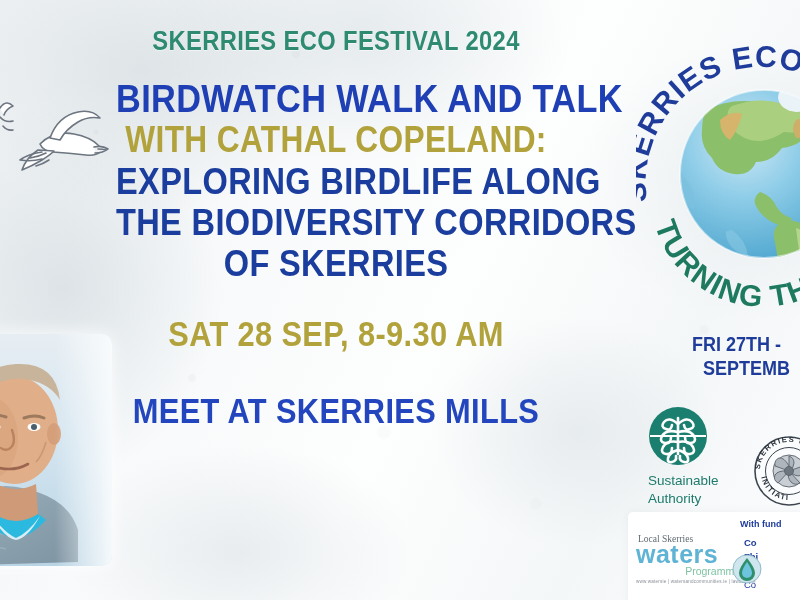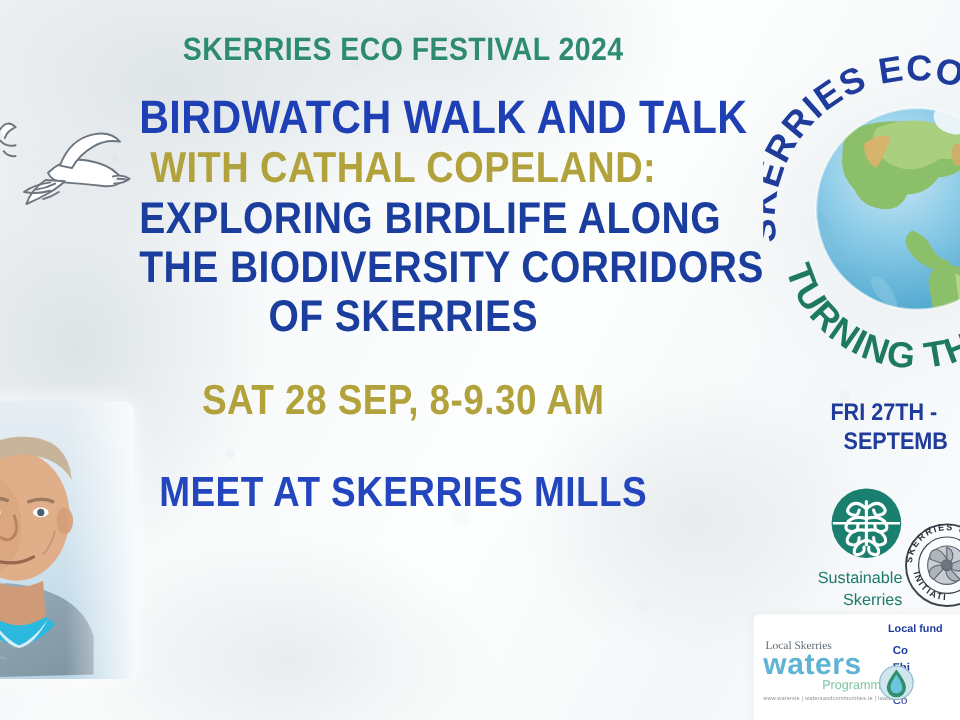--- a/index.html
+++ b/index.html
@@ -156,21 +156,21 @@
     white-space: nowrap;
   }
   #right-date-line2 { padding-left: 22px; }
 
   
   #sustainable-logo {
     position: absolute;
     left: 648px;
     top: 406px;
     width: 104px;
-    text-align: right;
+    text-align: left;
   }
   #sustainable-logo .ss-label {
     font-family: "Liberation Sans", sans-serif;
     font-size: 13.5px;
     font-weight: normal;
     color: #1E7B6B;
     line-height: 1.12;
     margin-top: 3px;
   }
 
@@ -434,21 +434,21 @@
         <path d="M30 26 q-12 -3 -16 4 q-3 6 3 7 q6 1 6 -6"></path>
         <path d="M30 26 q12 -3 16 4 q3 6 -3 7 q-6 1 -6 -6"></path>
 
         <path d="M30 36 q-11 -2 -15 5 q-3 6 3 7 q6 1 6 -6"></path>
         <path d="M30 36 q11 -2 15 5 q3 6 -3 7 q-6 1 -6 -6"></path>
         <path d="M30 44 q-8 2 -10 8 q-1 5 4 4 q5 -1 4 -6"></path>
         <path d="M30 44 q8 2 10 8 q1 5 -4 4 q-5 -1 -4 -6"></path>
       </g>
     </svg>
     <div class="ss-label">Sustainable</div>
-    <div class="ss-label">Skerries</div>
+    <div class="ss-label">Authority</div>
   </div>
 
   <svg id="initiative-badge" viewBox="0 0 74 74">
     <defs>
       <path id="bArcT" d="M 8 40 A 29 29 0 0 1 66 34"></path>
       <path id="bArcB" d="M 9 36 A 28 28 0 0 0 65 40"></path>
     </defs>
     <circle cx="37" cy="37" r="35" fill="#fbfcfd"></circle>
     <circle cx="37" cy="37" r="34" fill="none" stroke="#3d4650" stroke-width="1.6"></circle>
     <circle cx="37" cy="37" r="23.5" fill="none" stroke="#3d4650" stroke-width="1"></circle>
@@ -465,21 +465,21 @@
     <text font-family="'Liberation Sans','Liberation Sans',sans-serif" font-size="7.6" font-weight="bold" fill="#2b333b" letter-spacing="1.4">
       <textPath href="#bArcT" startOffset="5%">SKERRIES C</textPath>
     </text>
     <text font-family="'Liberation Sans','Liberation Sans',sans-serif" font-size="7.6" font-weight="bold" fill="#2b333b" letter-spacing="1.4">
       <textPath href="#bArcB" startOffset="8%">INITIATI</textPath>
     </text>
   </svg>
 
   <div id="funding-panel">
 
-    <div id="funding-heading">Local fund</div>
+    <div id="funding-heading">With fund</div>
 
     <div id="funding-lines">
       <div class="bold">Co</div>
       <div class="bold">Fhi</div>
       <div>Fin</div>
       <div>Co</div>
     </div>
 
     <div id="waters-logo">
       <div id="waters-la">Local Skerries</div>

